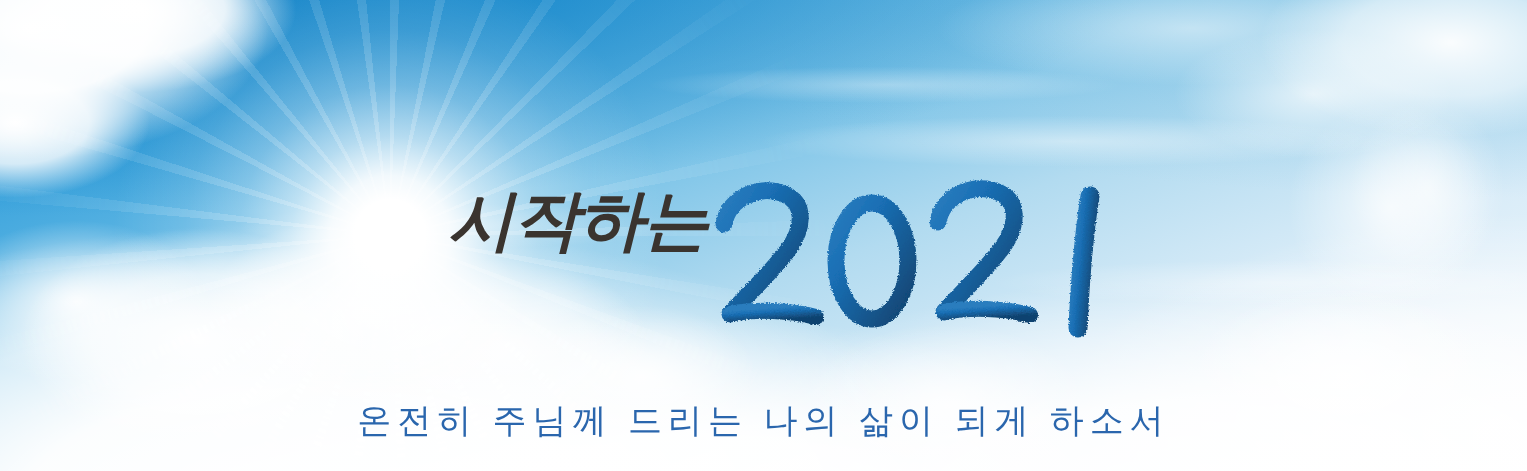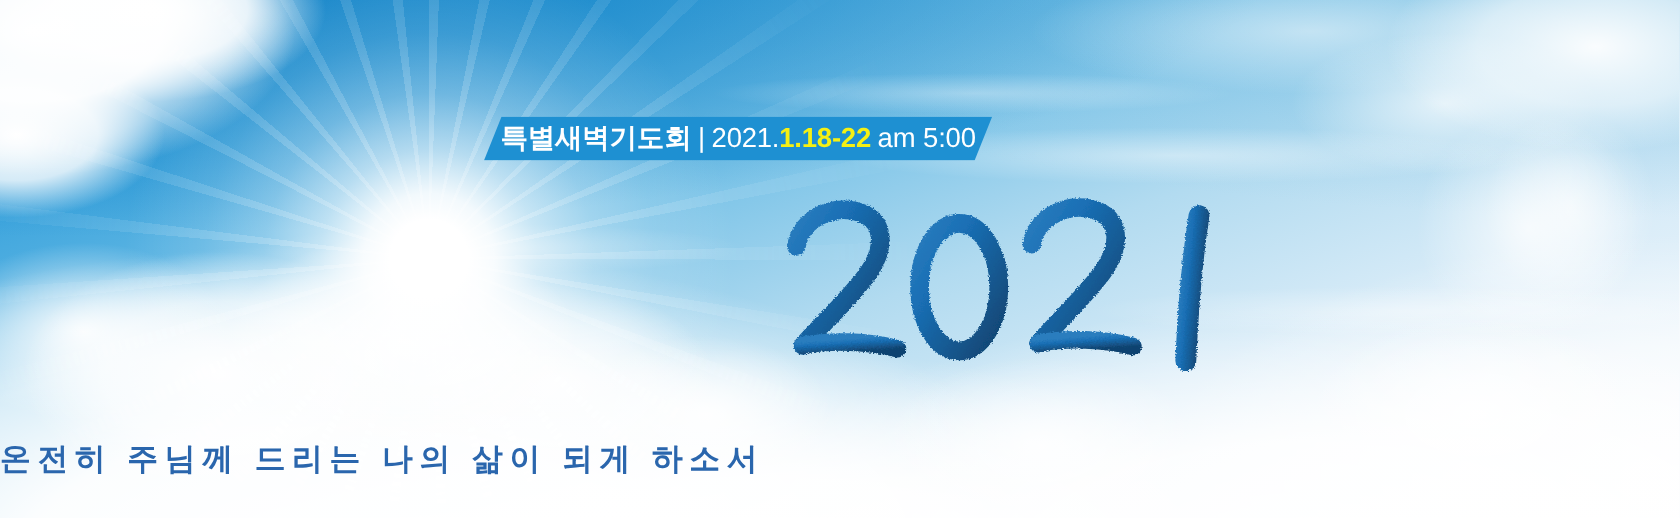--- a/index.html
+++ b/index.html
@@ -191,47 +191,46 @@
     height: 180px;
   }
   .year svg { display: block; width: 100%; height: 100%; }
 
   
   .tagline {
     position: absolute;
     left: 0;
     right: 0;
     top: 398px;
+    text-align: center;
     color: #2a66ad;
-    font-size: 28px;
-    font-weight: 700;
+    font-size: 34px;
+    font-weight: 400;
     letter-spacing: 6px;
     white-space: nowrap;
   }
 </style>
 </head>
 <body>
 
 <div class="banner">
 
   <div class="sky-layer sky-deep"></div>
   <div class="sky-layer cloud-bottom"></div>
   <div class="sky-layer cloud-puffs"></div>
   <div class="sky-layer cloud-topleft"></div>
   <div class="sky-layer cloud-topright"></div>
   <div class="sky-layer cloud-wisps"></div>
 
   <div class="sun-rays"></div>
   <div class="sun-core"></div>
 
-  <div class="ribbon">
-    <div class="ribbon-text"><span>특별새벽기도회</span><span class="sep">|</span><span class="num">2021.</span><span class="hl">1.18-22</span><span class="am">am</span><span class="num" style="padding-left:7px">5:00</span></div>
-  </div>
 
   <div class="headline">
+    <span class="l2">시작하는</span>
   </div>
 
   <div class="year">
     <svg viewBox="0 0 420 180" xmlns="http://www.w3.org/2000/svg" aria-hidden="true">
       <defs>
         <linearGradient id="brushGrad" x1="0" y1="0" x2="1" y2="1">
           <stop offset="0%" stop-color="#2a7dbe"></stop>
           <stop offset="30%" stop-color="#1a6fb5"></stop>
           <stop offset="65%" stop-color="#155a93"></stop>
           <stop offset="100%" stop-color="#10436f"></stop>

